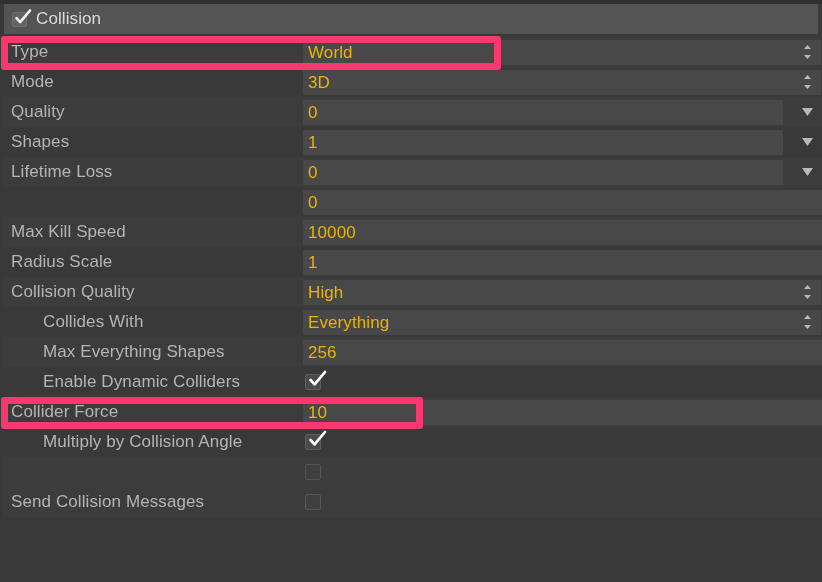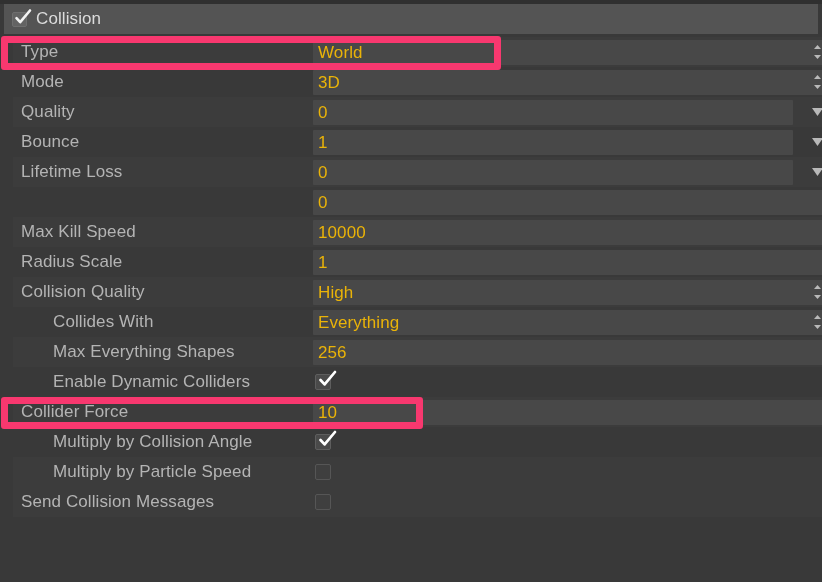--- a/index.html
+++ b/index.html
@@ -65,21 +65,21 @@
     margin-left: 9px;
     font-size: 17px;
     color: #dcdcdc;
     letter-spacing: 0.1px;
     white-space: nowrap;
   }
 
   
   .rows {
     position: absolute;
-    left: 13px;
+    left: 3px;
     top: 37px;
     width: 656px;
   }
   .row {
     position: relative;
     height: 30px;
     width: 822px;
     box-sizing: border-box;
   }
   .row.bg-a { background: #3c3c3c; }
@@ -228,21 +228,21 @@
         <div class="field w-short">
           <span class="value">0</span>
         </div>
         <span class="arrow-slot">
           <svg width="13" height="10" viewBox="0 0 13 10">
             <path d="M1 1 L12 1 L6.5 9 Z" fill="#b9b9b9"></path>
           </svg>
         </span>
       </div>
       <div class="row bg-b">
-        <span class="label indent0">Bounce</span>
+        <span class="label indent0">Shapes</span>
         <div class="field w-short">
           <span class="value">1</span>
         </div>
         <span class="arrow-slot">
           <svg width="13" height="10" viewBox="0 0 13 10">
             <path d="M1 1 L12 1 L6.5 9 Z" fill="#b9b9b9"></path>
           </svg>
         </span>
       </div>
       <div class="row bg-a">
@@ -319,21 +319,20 @@
       </div>
       <div class="row bg-b">
         <span class="label indent1">Multiply by Collision Angle</span>
         <span class="checkbox on">
           <svg class="tick" viewBox="0 0 21 21">
             <path d="M3.5 11 L7.6 15.4 L18 3" stroke="#ffffff" stroke-width="2.7" fill="none" stroke-linecap="round" stroke-linejoin="round"></path>
           </svg>
         </span>
       </div>
       <div class="row bg-a">
-        <span class="label indent1">Multiply by Particle Speed</span>
         <span class="checkbox"></span>
       </div>
       <div class="row bg-a">
         <span class="label indent0">Send Collision Messages</span>
         <span class="checkbox"></span>
       </div>
     </div>
 
   <div class="annot" id="annot-type"></div>
   <div class="annot" id="annot-collider-force"></div>

